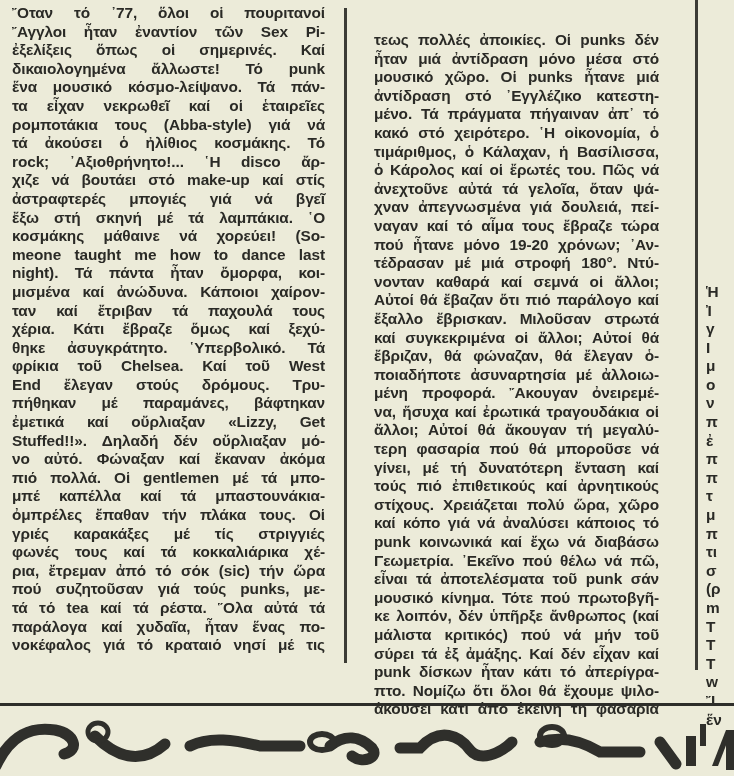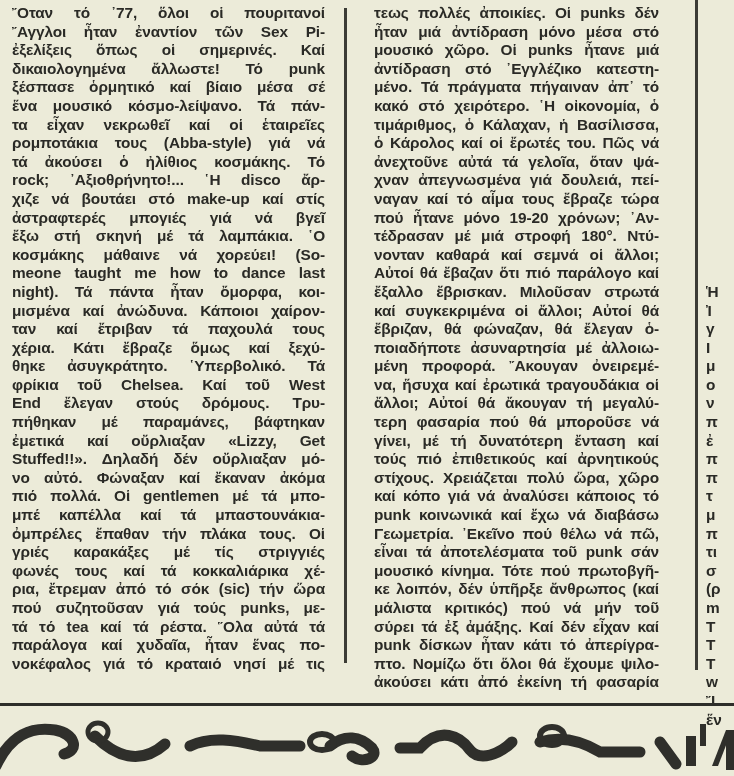--- a/index.html
+++ b/index.html
@@ -13,21 +13,21 @@
   .col {
     position: absolute; top: 4px;
     font-size: 15.4px; line-height: 18.6px;
     white-space: nowrap;
     letter-spacing: -0.1px;
     font-weight: bold;
   }
   .col .line { display: block; height: 18.6px; }
   .col.justify .line { text-align: justify; text-align-last: justify; }
   #col1 { left: 12px; width: 313px; }
-  #col2 { left: 374px; width: 285px; }
+  #col2 { left: 374px; width: 285px; margin-top: 27px; }
   #col3 { left: 706px; width: 40px; }
   .rule {
     position: absolute; width: 3px; background: #3c3c36;
   }
   #rule1 { left: 344px; top: 8px; height: 655px; }
   #rule2 { left: 695px; top: 0px; height: 670px; }
   .band {
     position: absolute; left: 0; top: 703px; width: 734px; height: 73px;
     border-top: 3px solid #2e2e2a;
     overflow: hidden;
@@ -37,21 +37,20 @@
 </head>
 <body>
 
 <div>
 
   <div class="col justify" id="col1">
       <span class="line">῎Οταν τό ᾽77, ὅλοι οἱ πουριτανοί</span>
       <span class="line">῎Αγγλοι ἦταν ἐναντίον τῶν Sex Pi-</span>
       <span class="line">ἐξελίξεις ὅπως οἱ σημερινές. Καί</span>
       <span class="line">δικαιολογημένα ἄλλωστε! Τό punk</span>
-      <span class="line">ξέσπασε ὁρμητικό καί βίαιο μέσα σέ</span>
       <span class="line">ἕνα μουσικό κόσμο-λείψανο. Τά πάν-</span>
       <span class="line">τα εἶχαν νεκρωθεῖ καί οἱ ἑταιρεῖες</span>
       <span class="line">ρομποτάκια τους (Abba-style) γιά νά</span>
       <span class="line">τά ἀκούσει ὁ ἠλίθιος κοσμάκης. Τό</span>
       <span class="line">rock; ᾽Αξιοθρήνητο!... ῾Η disco ἄρ-</span>
       <span class="line">χιζε νά βουτάει στό make-up καί στίς</span>
       <span class="line">ἀστραφτερές μπογιές γιά νά βγεῖ</span>
       <span class="line">ἔξω στή σκηνή μέ τά λαμπάκια. ῾Ο</span>
       <span class="line">κοσμάκης μάθαινε νά χορεύει! (So-</span>
       <span class="line">meone taught me how to dance last</span>

